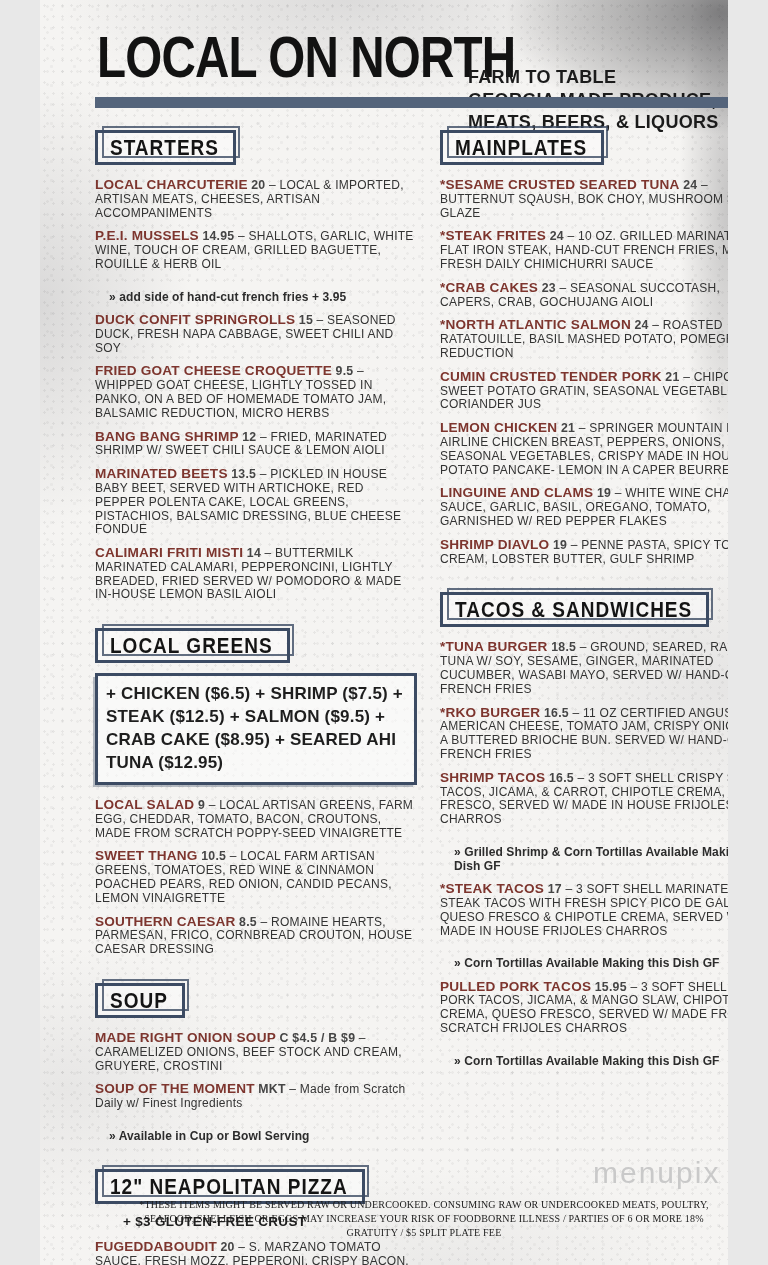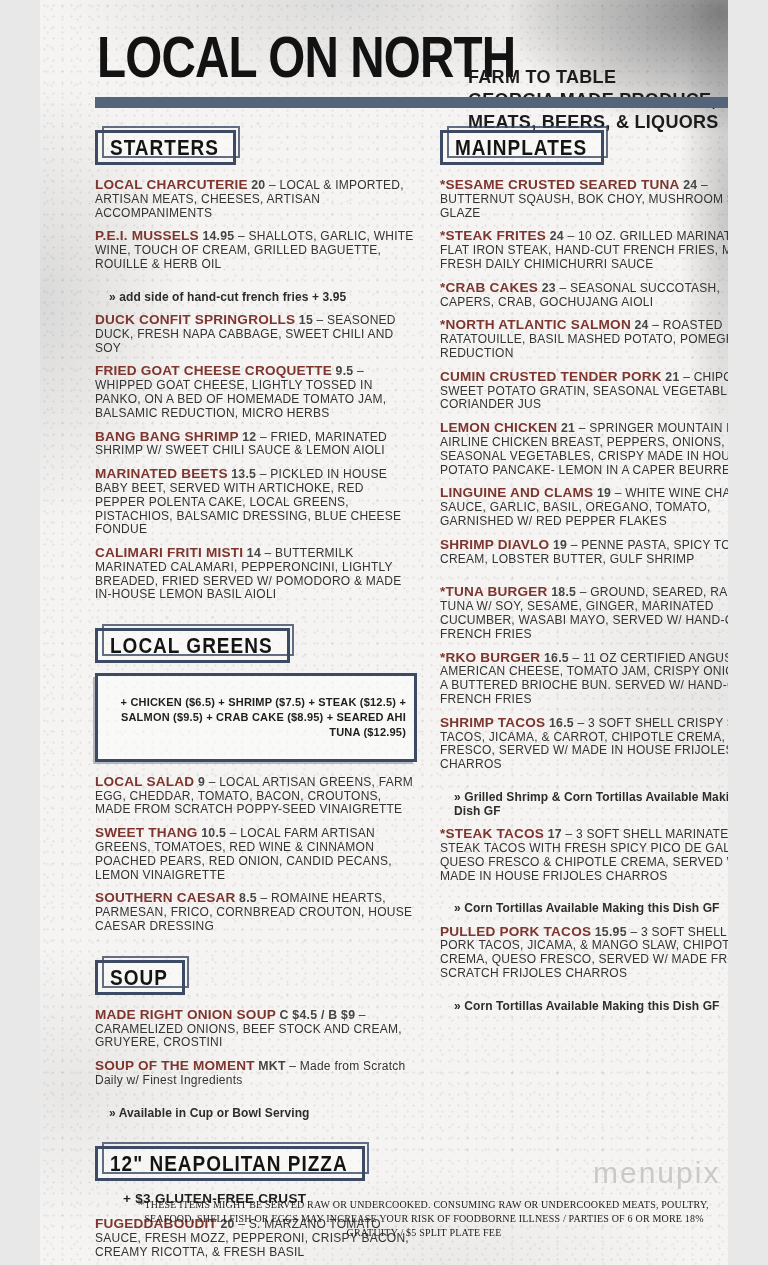--- a/index.html
+++ b/index.html
@@ -40,22 +40,22 @@
     content:"";position:absolute;top:-7px;right:-7px;bottom:4px;left:4px;
     border:2px solid rgba(60,75,99,0.8);pointer-events:none;
   }
   .section-title-text{
     display:inline-block;font-size:19px;font-weight:800;color:#141414;letter-spacing:1px;
     transform:scaleY(1.18);transform-origin:center;white-space:nowrap;
   }
   .addon-box{
     border:3px solid #3c4b63;background:rgba(252,252,252,0.6);
     box-shadow:-3px 3px 0 -1px rgba(60,75,99,0.35);
-    padding:19px 8px;margin:-2px 0 12px 0;
-    font-size:11px;font-weight:700;color:#1e1e1e;text-align:right;line-height:1.35;letter-spacing:0.2px;
+    padding:7px 8px;margin:-2px 0 12px 0;
+    font-size:17px;font-weight:700;color:#1e1e1e;text-align:left;line-height:1.35;letter-spacing:0.2px;
   }
   .crust-note{font-size:13.5px;font-weight:700;color:#1e1e1e;margin:-2px 0 10px 28px;letter-spacing:0.3px;}
   .menu-item{margin:0 0 8px 0;}
   .item-line{margin:0;font-size:12px;line-height:1.15;letter-spacing:0.25px;color:#333;}
   .item-name{font-size:13.6px;font-weight:800;color:#7d352e;letter-spacing:0.2px;}
   .item-price{font-size:12.3px;font-weight:700;color:#454545;}
   .item-desc{font-size:12px;font-weight:500;color:#333;}
   .item-subnote{margin:18px 0 0 14px;font-size:12px;line-height:1.18;font-weight:700;color:#2c2c2c;letter-spacing:0.1px;}
   .footer-disclaimer{
     position:absolute;left:84px;width:600px;top:1198px;text-align:center;
@@ -126,21 +126,21 @@
           <p class="item-line"><span class="item-name">*NORTH ATLANTIC  SALMON</span> <span class="item-price">24</span> <span class="item-desc">– ROASTED RATATOUILLE, BASIL MASHED POTATO, POMEGRANATE REDUCTION</span></p>
         </div><div class="menu-item">
           <p class="item-line"><span class="item-name">CUMIN CRUSTED TENDER PORK</span> <span class="item-price">21</span> <span class="item-desc">– CHIPOTLE SWEET POTATO GRATIN, SEASONAL VEGETABLE AND CORIANDER JUS</span></p>
         </div><div class="menu-item">
           <p class="item-line"><span class="item-name">LEMON CHICKEN</span> <span class="item-price">21</span> <span class="item-desc">– SPRINGER MOUNTAIN FARMS AIRLINE CHICKEN BREAST, PEPPERS, ONIONS, SEASONAL VEGETABLES, CRISPY MADE IN HOUSE POTATO PANCAKE- LEMON IN A CAPER BEURRE SAUCE</span></p>
         </div><div class="menu-item">
           <p class="item-line"><span class="item-name">LINGUINE AND CLAMS</span> <span class="item-price">19</span> <span class="item-desc">– WHITE WINE CHARROS SAUCE, GARLIC, BASIL, OREGANO, TOMATO, GARNISHED W/ RED PEPPER FLAKES</span></p>
         </div><div class="menu-item">
           <p class="item-line"><span class="item-name">SHRIMP DIAVLO</span> <span class="item-price">19</span> <span class="item-desc">– PENNE PASTA, SPICY TOMATO CREAM, LOBSTER BUTTER, GULF SHRIMP</span></p>
         </div></section>
-      <section class="menu-section"><div class="menu-item">
+      <section class="menu-section"><div class="section-title-box"><span class="section-title-text">TACOS &amp; SANDWICHES</span></div><div class="menu-item">
           <p class="item-line"><span class="item-name">*TUNA BURGER</span> <span class="item-price">18.5</span> <span class="item-desc">– GROUND, SEARED, RARE AHI TUNA  W/ SOY, SESAME, GINGER, MARINATED CUCUMBER, WASABI MAYO, SERVED W/ HAND-CUT FRENCH FRIES</span></p>
         </div><div class="menu-item">
           <p class="item-line"><span class="item-name">*RKO BURGER</span> <span class="item-price">16.5</span> <span class="item-desc">– 11 OZ CERTIFIED ANGUS BEEF, AMERICAN CHEESE, TOMATO JAM, CRISPY ONIONS, ON A BUTTERED BRIOCHE BUN. SERVED W/ HAND-CUT FRENCH FRIES</span></p>
         </div><div class="menu-item">
           <p class="item-line"><span class="item-name">SHRIMP TACOS</span> <span class="item-price">16.5</span> <span class="item-desc">– 3 SOFT SHELL CRISPY SHRIMP TACOS, JICAMA, &amp; CARROT, CHIPOTLE CREMA, QUESO FRESCO, SERVED W/ MADE IN HOUSE FRIJOLES CHARROS</span></p>
           <p class="item-subnote">» Grilled Shrimp &amp; Corn Tortillas Available Making this Dish GF</p>
         </div><div class="menu-item">
           <p class="item-line"><span class="item-name">*STEAK TACOS</span> <span class="item-price">17</span> <span class="item-desc">– 3 SOFT SHELL MARINATED STEAK TACOS WITH FRESH SPICY PICO DE GALLO, QUESO FRESCO &amp; CHIPOTLE CREMA, SERVED W/ MADE IN HOUSE FRIJOLES CHARROS</span></p>
           <p class="item-subnote">» Corn Tortillas Available Making this Dish GF</p>
         </div><div class="menu-item">

